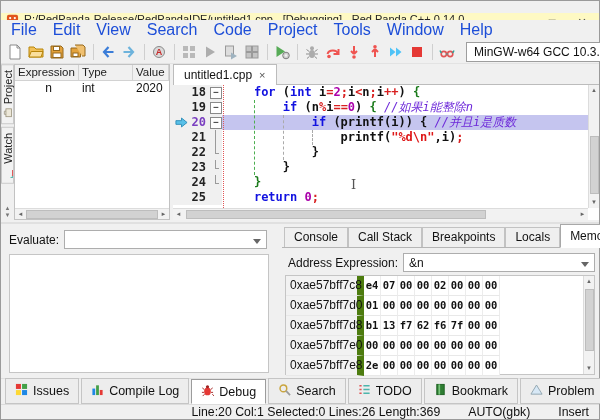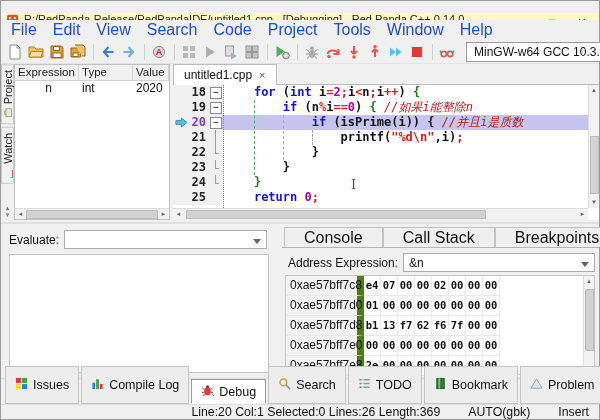--- a/index.html
+++ b/index.html
@@ -58,21 +58,21 @@
   .fold{width:13px;background:#f0f0f0;position:relative;flex:none}
   .fold.box::before{content:'\2212';position:absolute;left:1px;top:2px;width:10px;height:10px;border:1px solid #8a8a8a;background:#fff;font-size:9px;line-height:8px;text-align:center;color:#444}
   .fold.line::before{content:'';position:absolute;left:6px;top:0;bottom:0;border-left:1px solid #9a9a9a}
   .fold.end::before{content:'';position:absolute;left:6px;top:0;height:8px;border-left:1px solid #9a9a9a}
   .fold.end::after{content:'';position:absolute;left:6px;top:8px;width:4px;border-top:1px solid #9a9a9a}
   .ctext{flex:1;white-space:pre;padding-left:3px;position:relative}
   .crow.cur .ctext{background:#c5c5ef}
   .exec{position:absolute;left:2px;top:1px;width:13px;height:13px}
   .exec svg{width:13px;height:13px}
   .tk-kw{color:#1212e0}.tk-num{color:#aa00aa}.tk-op{color:#d82020}
-  .tk-str{color:#de1717}.tk-cmt{color:#b91c1c;font-style:italic;font-weight:normal}
+  .tk-str{color:#de1717}.tk-cmt{color:#6d28d9;font-style:italic;font-weight:normal}
   .tk-br{color:#1a7a1a}.tk-pl{color:#111}
   .ig{position:absolute;top:0;width:0;pointer-events:none;z-index:5}
   .ig.red{left:50px;border-left:1px dotted #e05555;top:0;bottom:0}
   .ig.green{left:81px;border-left:1px dashed #4caf50;top:15px;height:75px}
   .ig.gray1{left:110px;border-left:1px dashed #aaa;top:30px;height:45px}
   .ig.gray2{left:139px;border-left:1px dashed #aaa;top:45px;height:15px}
   .ibeam{position:absolute;left:178px;top:92px;font-family:"DejaVu Serif",serif;font-size:13px;color:#555;z-index:6;font-weight:normal}
   .editor-vscroll{position:absolute;top:21px;right:0;width:11px;bottom:12px}
   .editor-vscroll .vthumb{height:58px;margin-top:40px}
   .editor-hscroll{position:absolute;left:0;right:11px;bottom:0;height:12px}
@@ -80,34 +80,34 @@
   
   .bottom{position:absolute;top:221px;left:0;right:0;height:156px;background:#f0f0f0;border-top:2px solid #e0e0e0}
   .eval-panel{position:absolute;left:0;top:0;width:278px;bottom:0}
   .eval-row{position:absolute;top:6px;left:8px;right:12px;display:flex;align-items:center}
   .eval-label{font-size:12px;margin-right:5px;white-space:nowrap}
   .combo{background:#fff;border:1px solid #adadad;height:19px;display:flex;align-items:center;padding:0 5px;position:relative;font-size:12px}
   .eval-combo{flex:1}
   .eval-output{position:absolute;top:30px;left:8px;right:10px;bottom:5px;background:#fff;border:1px solid #c5c5c5}
   .debug-panel{position:absolute;left:281px;top:0;right:0;bottom:0}
   .dtabs{position:absolute;top:0;left:0;right:0;height:24px;display:flex;align-items:flex-end;border-bottom:1px solid #b5b5b5;padding-left:2px}
-  .dtab{height:20px;line-height:19px;padding:0 19px;background:#efefef;border:1px solid #c2c2c2;border-bottom:none;font-size:16px;white-space:nowrap}
+  .dtab{height:20px;line-height:19px;padding:0 9px;background:#efefef;border:1px solid #c2c2c2;border-bottom:none;font-size:12px;white-space:nowrap}
   .dtab.active{height:24px;line-height:23px;background:#fff;border:1px solid #a8a8a8;border-bottom:1px solid #fff;margin-bottom:-1px;z-index:2}
   .addr-row{position:absolute;top:29px;left:6px;right:4px;display:flex;align-items:center}
   .addr-label{font-size:12px;margin-right:5px;white-space:nowrap}
   .addr-combo{flex:1}
   .mem-wrap{position:absolute;top:51px;left:3px;right:4px;bottom:3px;background:#fff;border:1px solid #c5c5c5}
   .mem-row{display:flex;height:20px}
   .mcell-addr{width:78px;background:#f2f2f2;border-right:7px solid #4d7c0f;border-bottom:1px solid #e8e8e8;font-size:12px;line-height:19px;padding-left:4px;white-space:nowrap}
   .mcell{width:17px;background:#fff;border-right:1px solid #ececec;border-bottom:1px solid #e8e8e8;font-family:"DejaVu Sans Mono",monospace;font-weight:bold;font-size:10.5px;line-height:19px;text-align:center}
   .mem-vscroll{position:absolute;top:0;right:0;width:11px;bottom:0}
   .mem-vscroll .vthumb{height:62px;margin-top:2px}
   
   .bottom-tabs{position:absolute;top:377px;left:0;right:0;height:26px;background:#f0f0f0;display:flex;align-items:flex-end;padding-left:4px;gap:2px;border-top:1px solid #e0e0e0}
-  .btab{display:flex;align-items:center;gap:5px;height:38px;padding:0 9px;background:#ededed;border:1px solid #c5c5c5;font-size:12.5px;white-space:nowrap}
+  .btab{display:flex;align-items:center;gap:5px;height:26px;padding:0 9px;background:#ededed;border:1px solid #c5c5c5;font-size:12.5px;white-space:nowrap}
   .btab.active{height:25px;background:#fff;border:1px solid #9c9c9c;border-bottom:1px solid #fff}
   .btab svg{width:13px;height:13px}
   
   .statusbar{position:absolute;top:403px;left:0;right:0;bottom:0;background:#f0f0f0;border-top:1px solid #dcdcdc;display:flex;align-items:center;justify-content:flex-end;gap:28px;padding-right:10px;font-size:12.3px;color:#111;white-space:nowrap}
 </style>
 </head>
 <body>
 
 <div class="app">
 
@@ -331,21 +331,21 @@
               <span class="ctext"><span>    </span><span class="tk-kw">for</span><span class="tk-pl"> (</span><span class="tk-kw">int</span><span class="tk-pl"> i</span><span class="tk-op">=</span><span class="tk-num">2</span><span class="tk-op">;</span><span class="tk-pl">i</span><span class="tk-op">&lt;</span><span class="tk-pl">n</span><span class="tk-op">;</span><span class="tk-pl">i</span><span class="tk-op">++</span><span class="tk-pl">) </span><span class="tk-br">{</span></span>
             </div>
             <div class="crow">
               <span class="lnum">19</span>
               <span class="fold box"></span>
               <span class="ctext"><span>        </span><span class="tk-kw">if</span><span class="tk-pl"> (n</span><span class="tk-op">%</span><span class="tk-pl">i</span><span class="tk-op">==</span><span class="tk-num">0</span><span class="tk-pl">) </span><span class="tk-br">{</span><span class="tk-cmt"> //如果i能整除n</span></span>
             </div>
             <div class="crow cur">
               <span class="lnum curnum">20</span>
               <span class="fold box"></span>
-              <span class="ctext"><span>            </span><span class="tk-kw">if</span><span class="tk-pl"> (isPrime(i)) </span><span class="tk-pl">{</span><span class="tk-cmt"> //并且i是质数</span></span>
+              <span class="ctext"><span>            </span><span class="tk-kw">if</span><span class="tk-pl"> (printf(i)) </span><span class="tk-pl">{</span><span class="tk-cmt"> //并且i是质数</span></span>
               <span class="exec"><svg viewBox="0 0 14 14">
                   <path d="M1 5h6V2.2L13 7 7 11.8V9H1z" fill="#58c0e8" stroke="#2b8cb8"></path>
                 </svg></span>
             </div>
             <div class="crow">
               <span class="lnum">21</span>
               <span class="fold line"></span>
               <span class="ctext"><span>                </span><span class="tk-pl">printf(</span><span class="tk-str">"%d\n"</span><span class="tk-pl">,i)</span><span class="tk-op">;</span></span>
             </div>
             <div class="crow">

